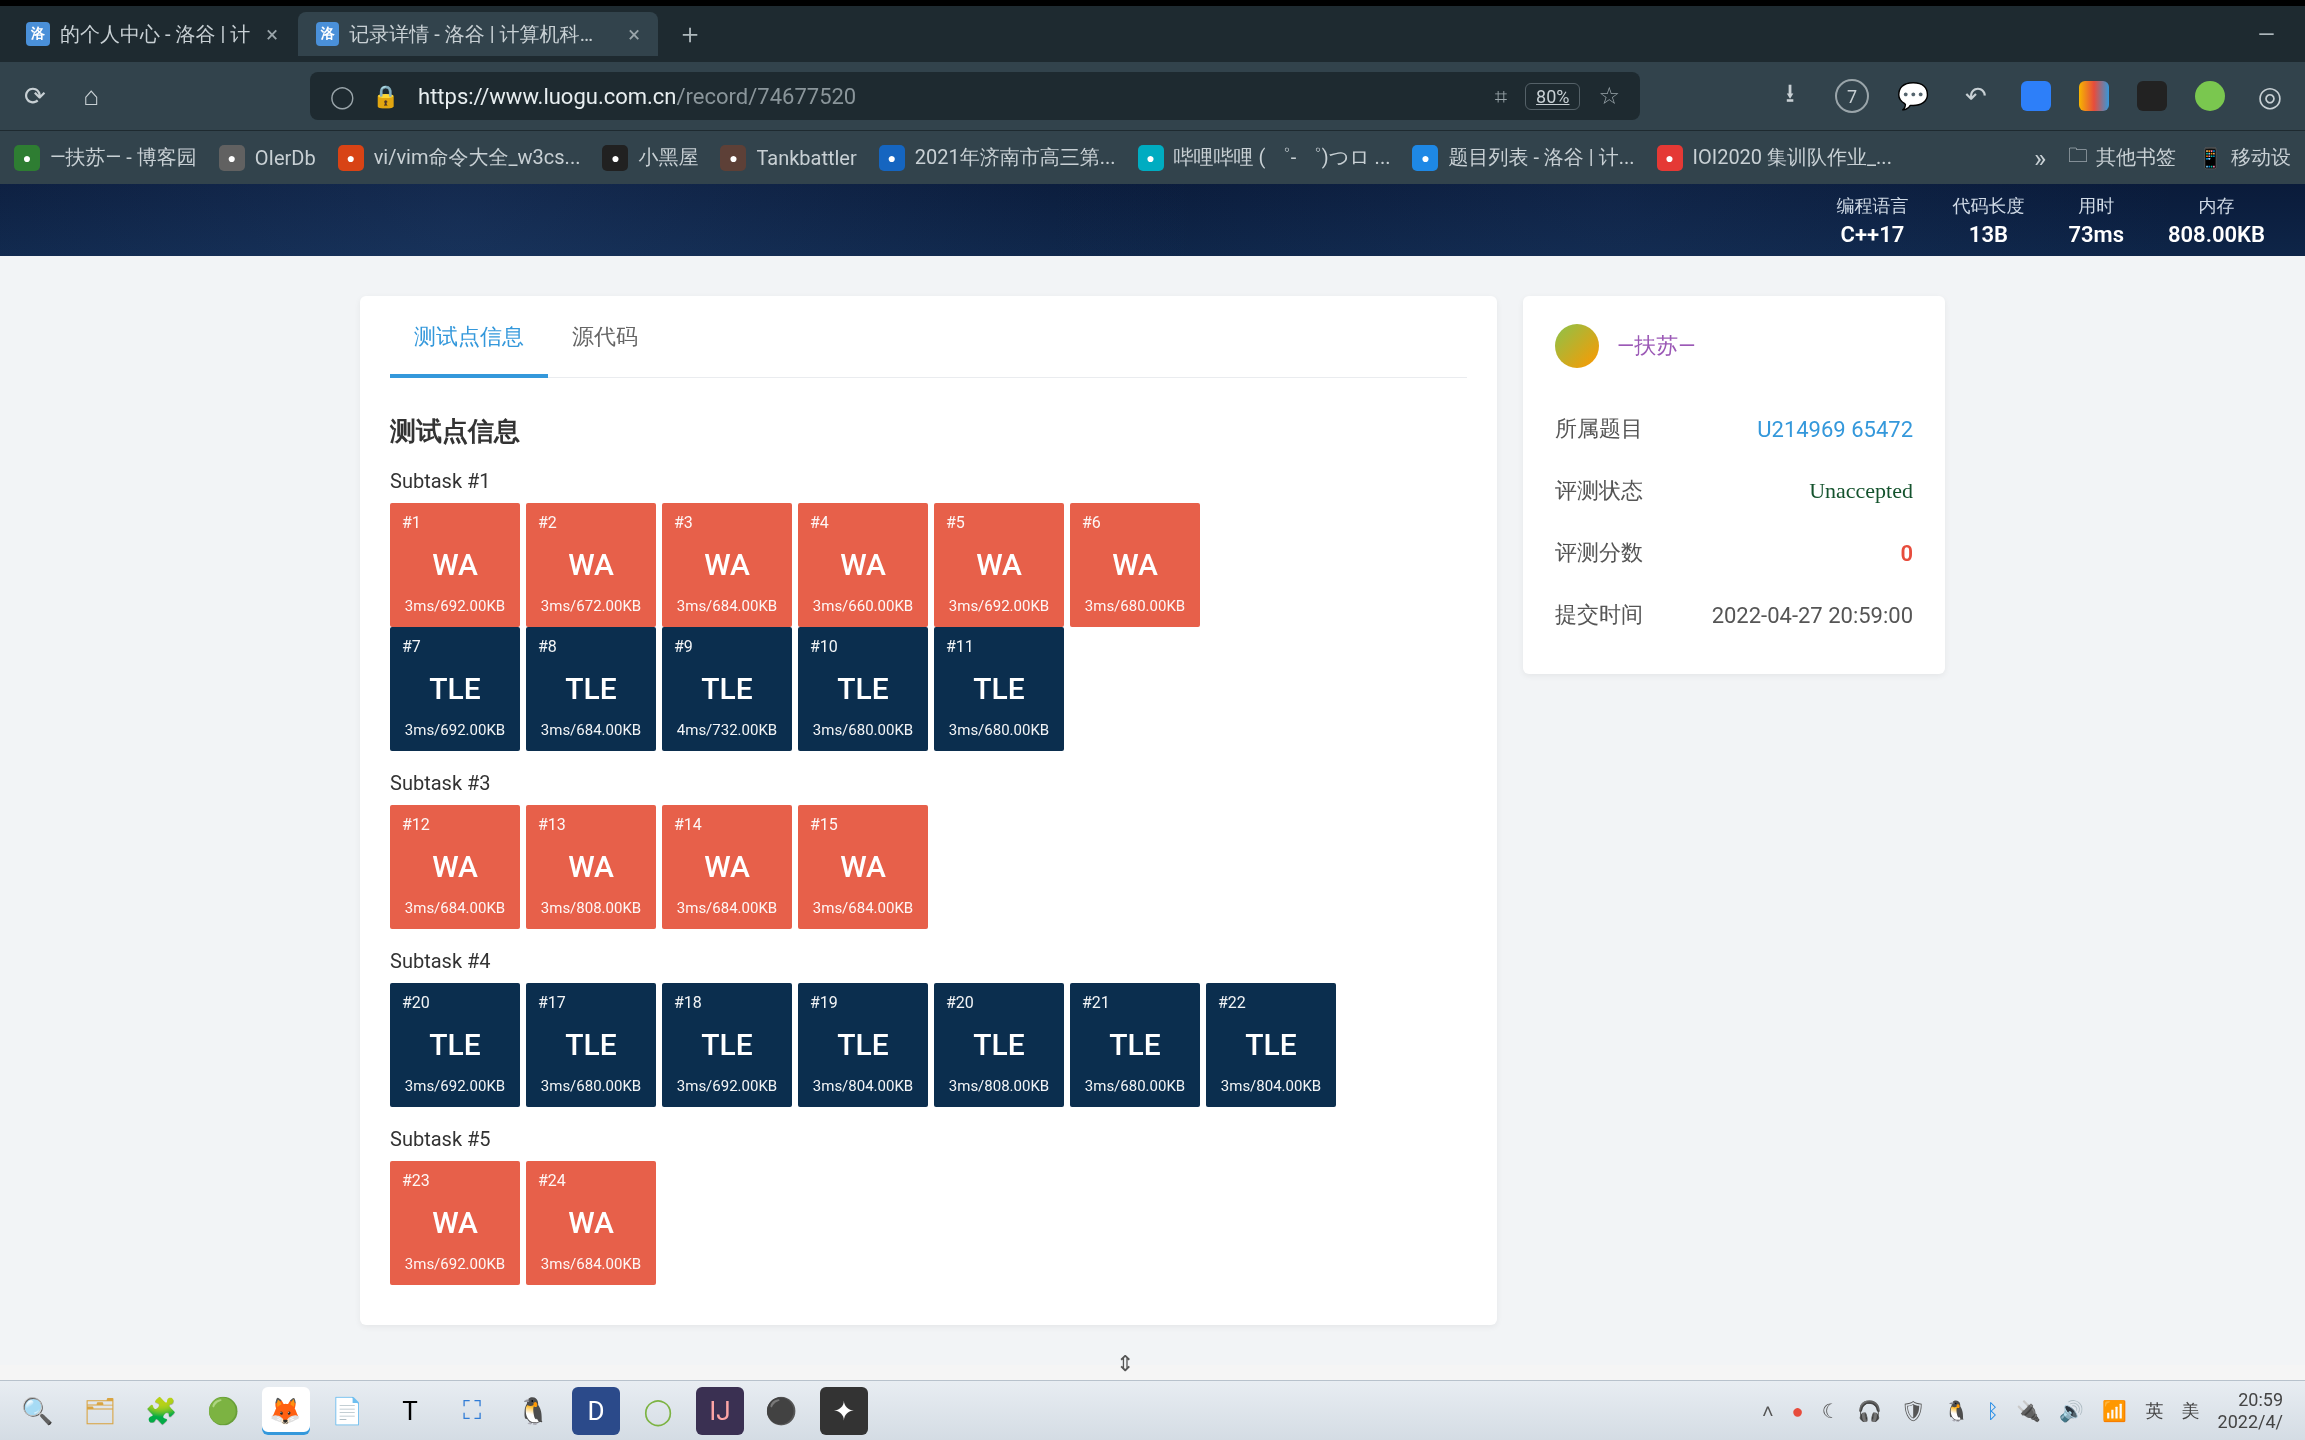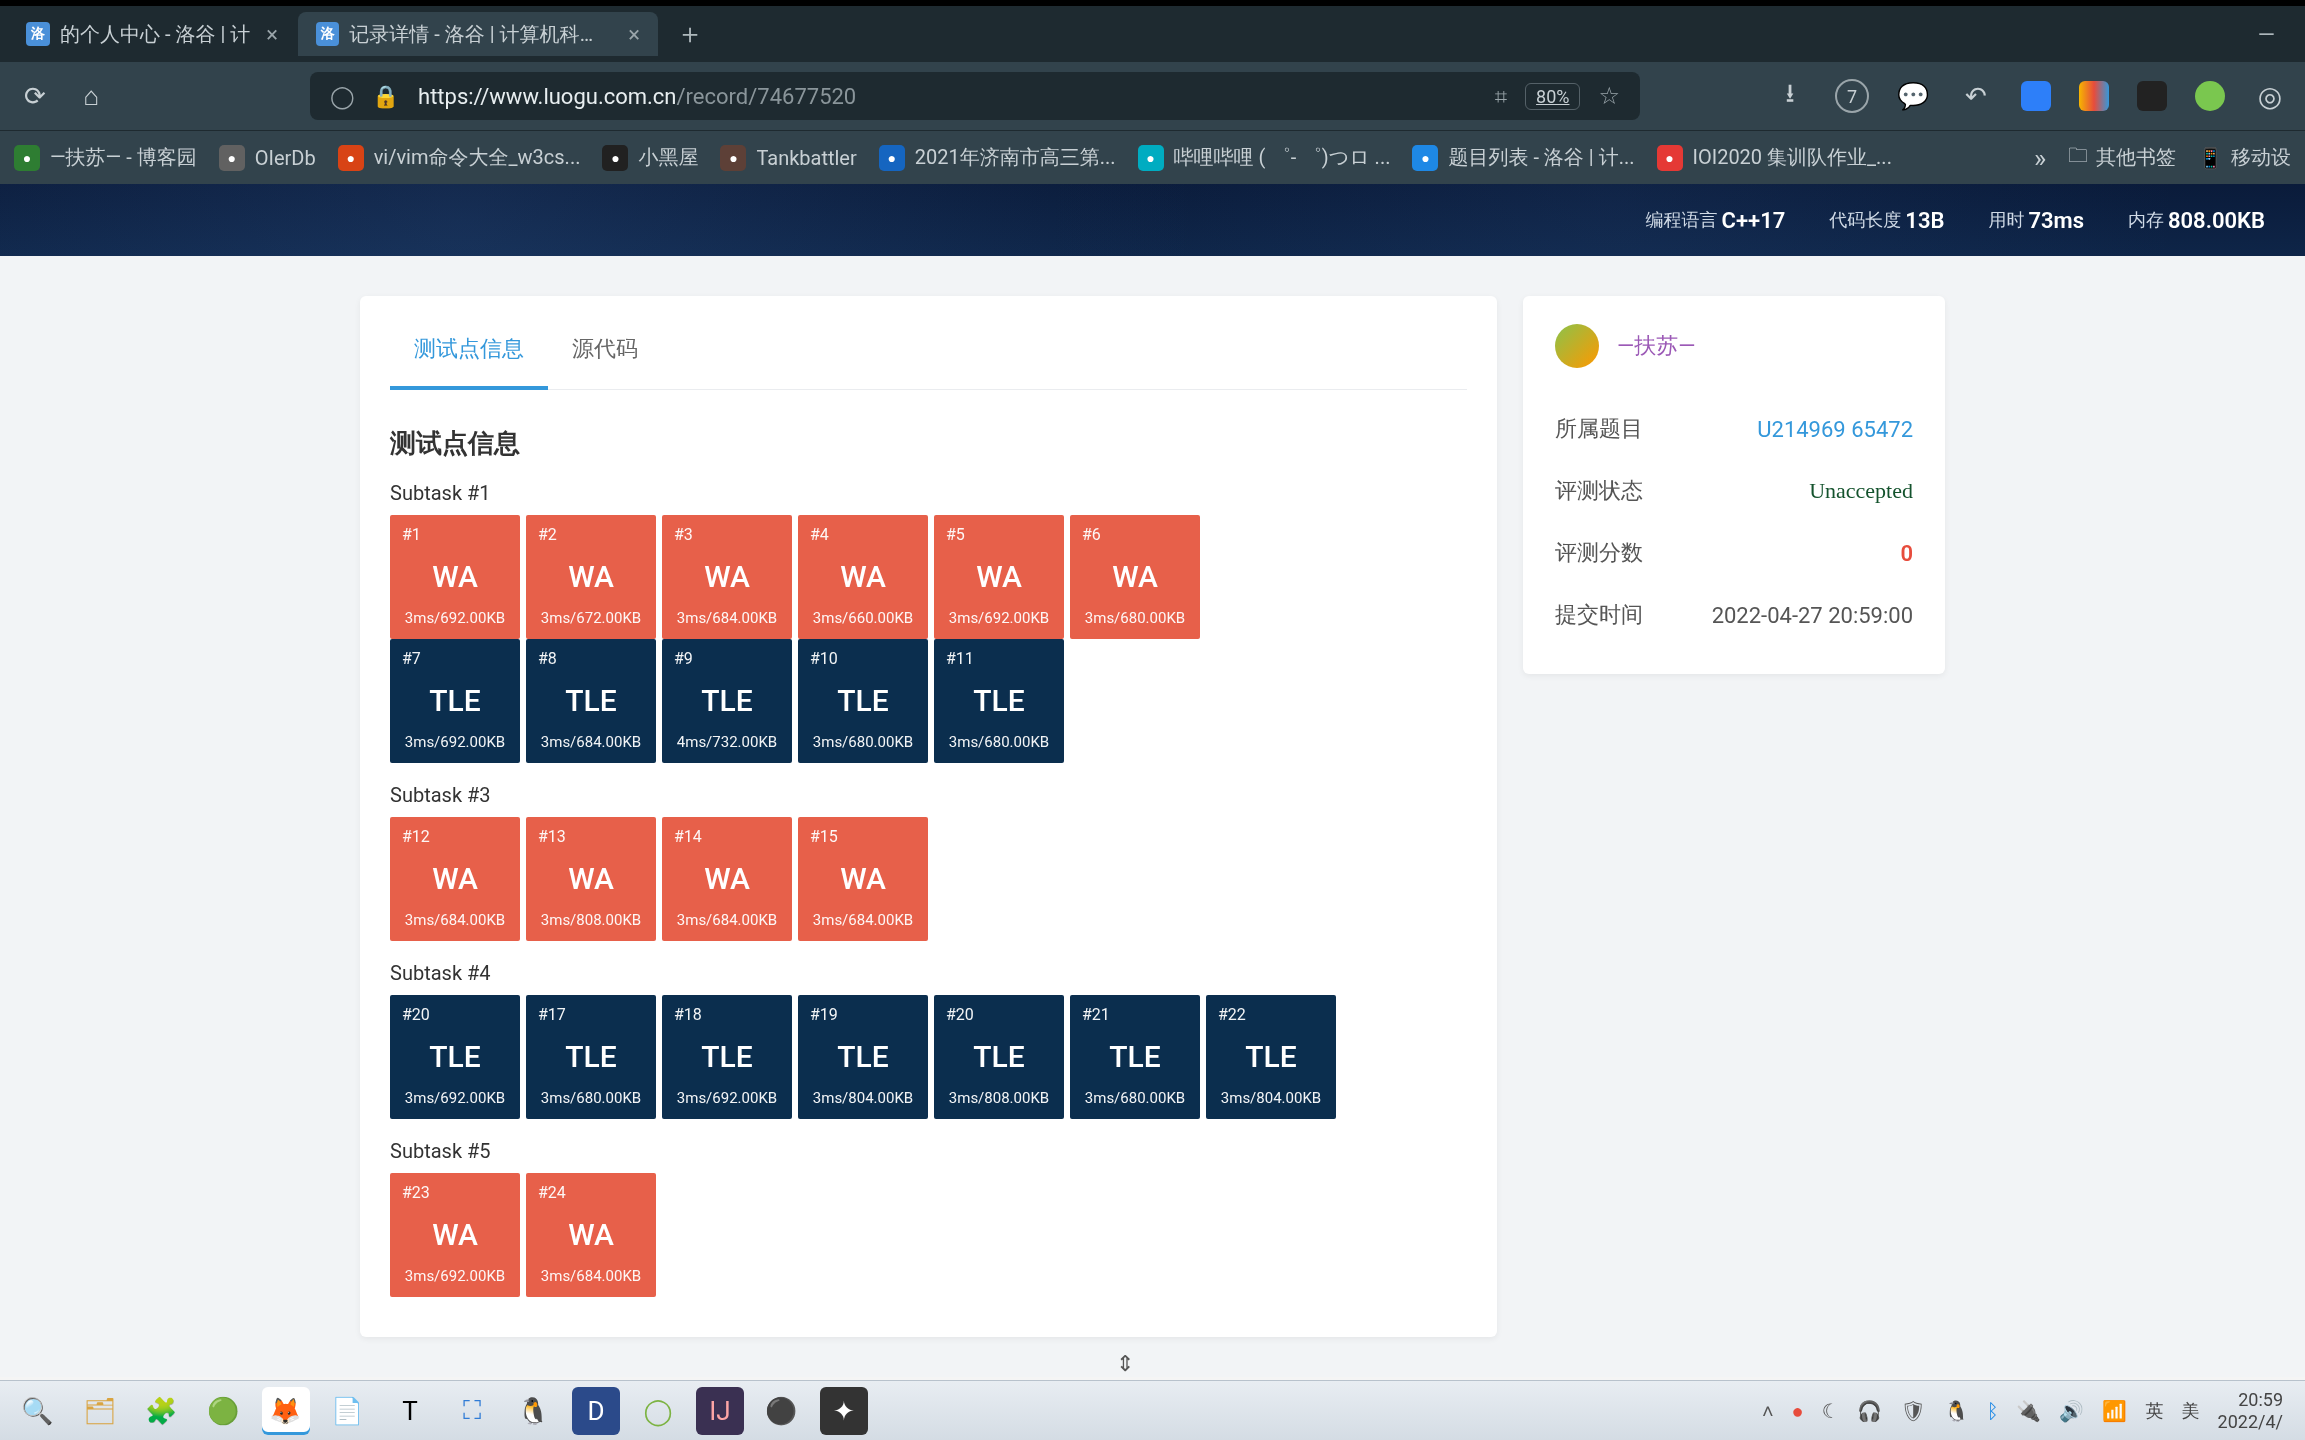--- a/index.html
+++ b/index.html
@@ -25,25 +25,25 @@
 .toolbar-right .circ { width:34px; height:34px; border:2px solid #9aa5aa; border-radius:50%; display:flex; align-items:center; justify-content:center; color:#c8d0d4; font-size:18px; }
 .ext-icon { width:30px; height:30px; border-radius:6px; display:inline-block; }
 .bookmarkbar { display:flex; align-items:center; height:54px; background:#32434c; padding:0 14px; gap:22px; border-top:1px solid #1e2a30; }
 .bm-item { display:flex; align-items:center; gap:10px; color:#c8d0d4; font-size:20px; cursor:pointer; white-space:nowrap; max-width:280px; overflow:hidden; text-overflow:ellipsis; }
 .bm-item .bm-icon { width:26px; height:26px; border-radius:5px; display:inline-flex; align-items:center; justify-content:center; color:#fff; font-size:14px; flex-shrink:0; }
 .bm-overflow { color:#c8d0d4; font-size:26px; margin-left:auto; cursor:pointer; }
 .bm-folder { display:flex; align-items:center; gap:8px; color:#c8d0d4; font-size:20px; cursor:pointer; }
 
 .page-header { height:72px; background:linear-gradient(180deg,#0a1b3a 0%,#0e2548 100%); position:relative; color:#fff; display:flex; align-items:center; justify-content:flex-end; padding-right:40px; gap:44px; }
 .page-header::before { content:''; position:absolute; inset:0; background:radial-gradient(circle at 20% 50%, rgba(80,130,200,0.15) 0%, transparent 40%), radial-gradient(circle at 70% 30%, rgba(60,100,160,0.12) 0%, transparent 35%); }
-.hdr-stat { display:flex; flex-direction:row; align-items:center; gap:4px; z-index:1; }
+.hdr-stat { display:flex; flex-direction:column; align-items:center; gap:4px; z-index:1; }
 .hdr-stat .lbl { font-size:18px; color:#d0dae6; }
 .hdr-stat .val { font-size:22px; font-weight:600; color:#fff; }
 .page-body { display:flex; gap:26px; padding:40px 360px; background:#f2f4f6; min-height:1100px; }
-.main-card { flex:1; background:#fff; border-radius:6px; box-shadow:0 2px 6px rgba(0,0,0,.06); padding:12px 30px 40px; }
+.main-card { flex:1; background:#fff; border-radius:6px; box-shadow:0 2px 6px rgba(0,0,0,.06); padding:0 30px 40px; }
 .tabs { display:flex; border-bottom:1px solid #eaecef; }
 .tabs .ptab { padding:26px 24px 22px; font-size:22px; color:#666; cursor:pointer; }
 .tabs .ptab.active { color:#3498db; border-bottom:4px solid #3498db; margin-bottom:-1px; }
 .section-title { font-size:26px; font-weight:600; color:#333; margin:36px 0 14px; }
 .subtask-title { font-size:20px; font-weight:400; color:#333; margin:20px 0 10px; }
 .tc-row { display:flex; flex-wrap:wrap; gap:6px; }
 .tc { width:130px; height:124px; border-radius:2px; color:#fff; display:flex; flex-direction:column; justify-content:space-between; padding:10px 12px 12px; cursor:pointer; }
 .tc.WA { background:#e7604a; }
 .tc.TLE { background:#0b2e4e; }
 .tc .tc-num { font-size:16px; opacity:.95; }

